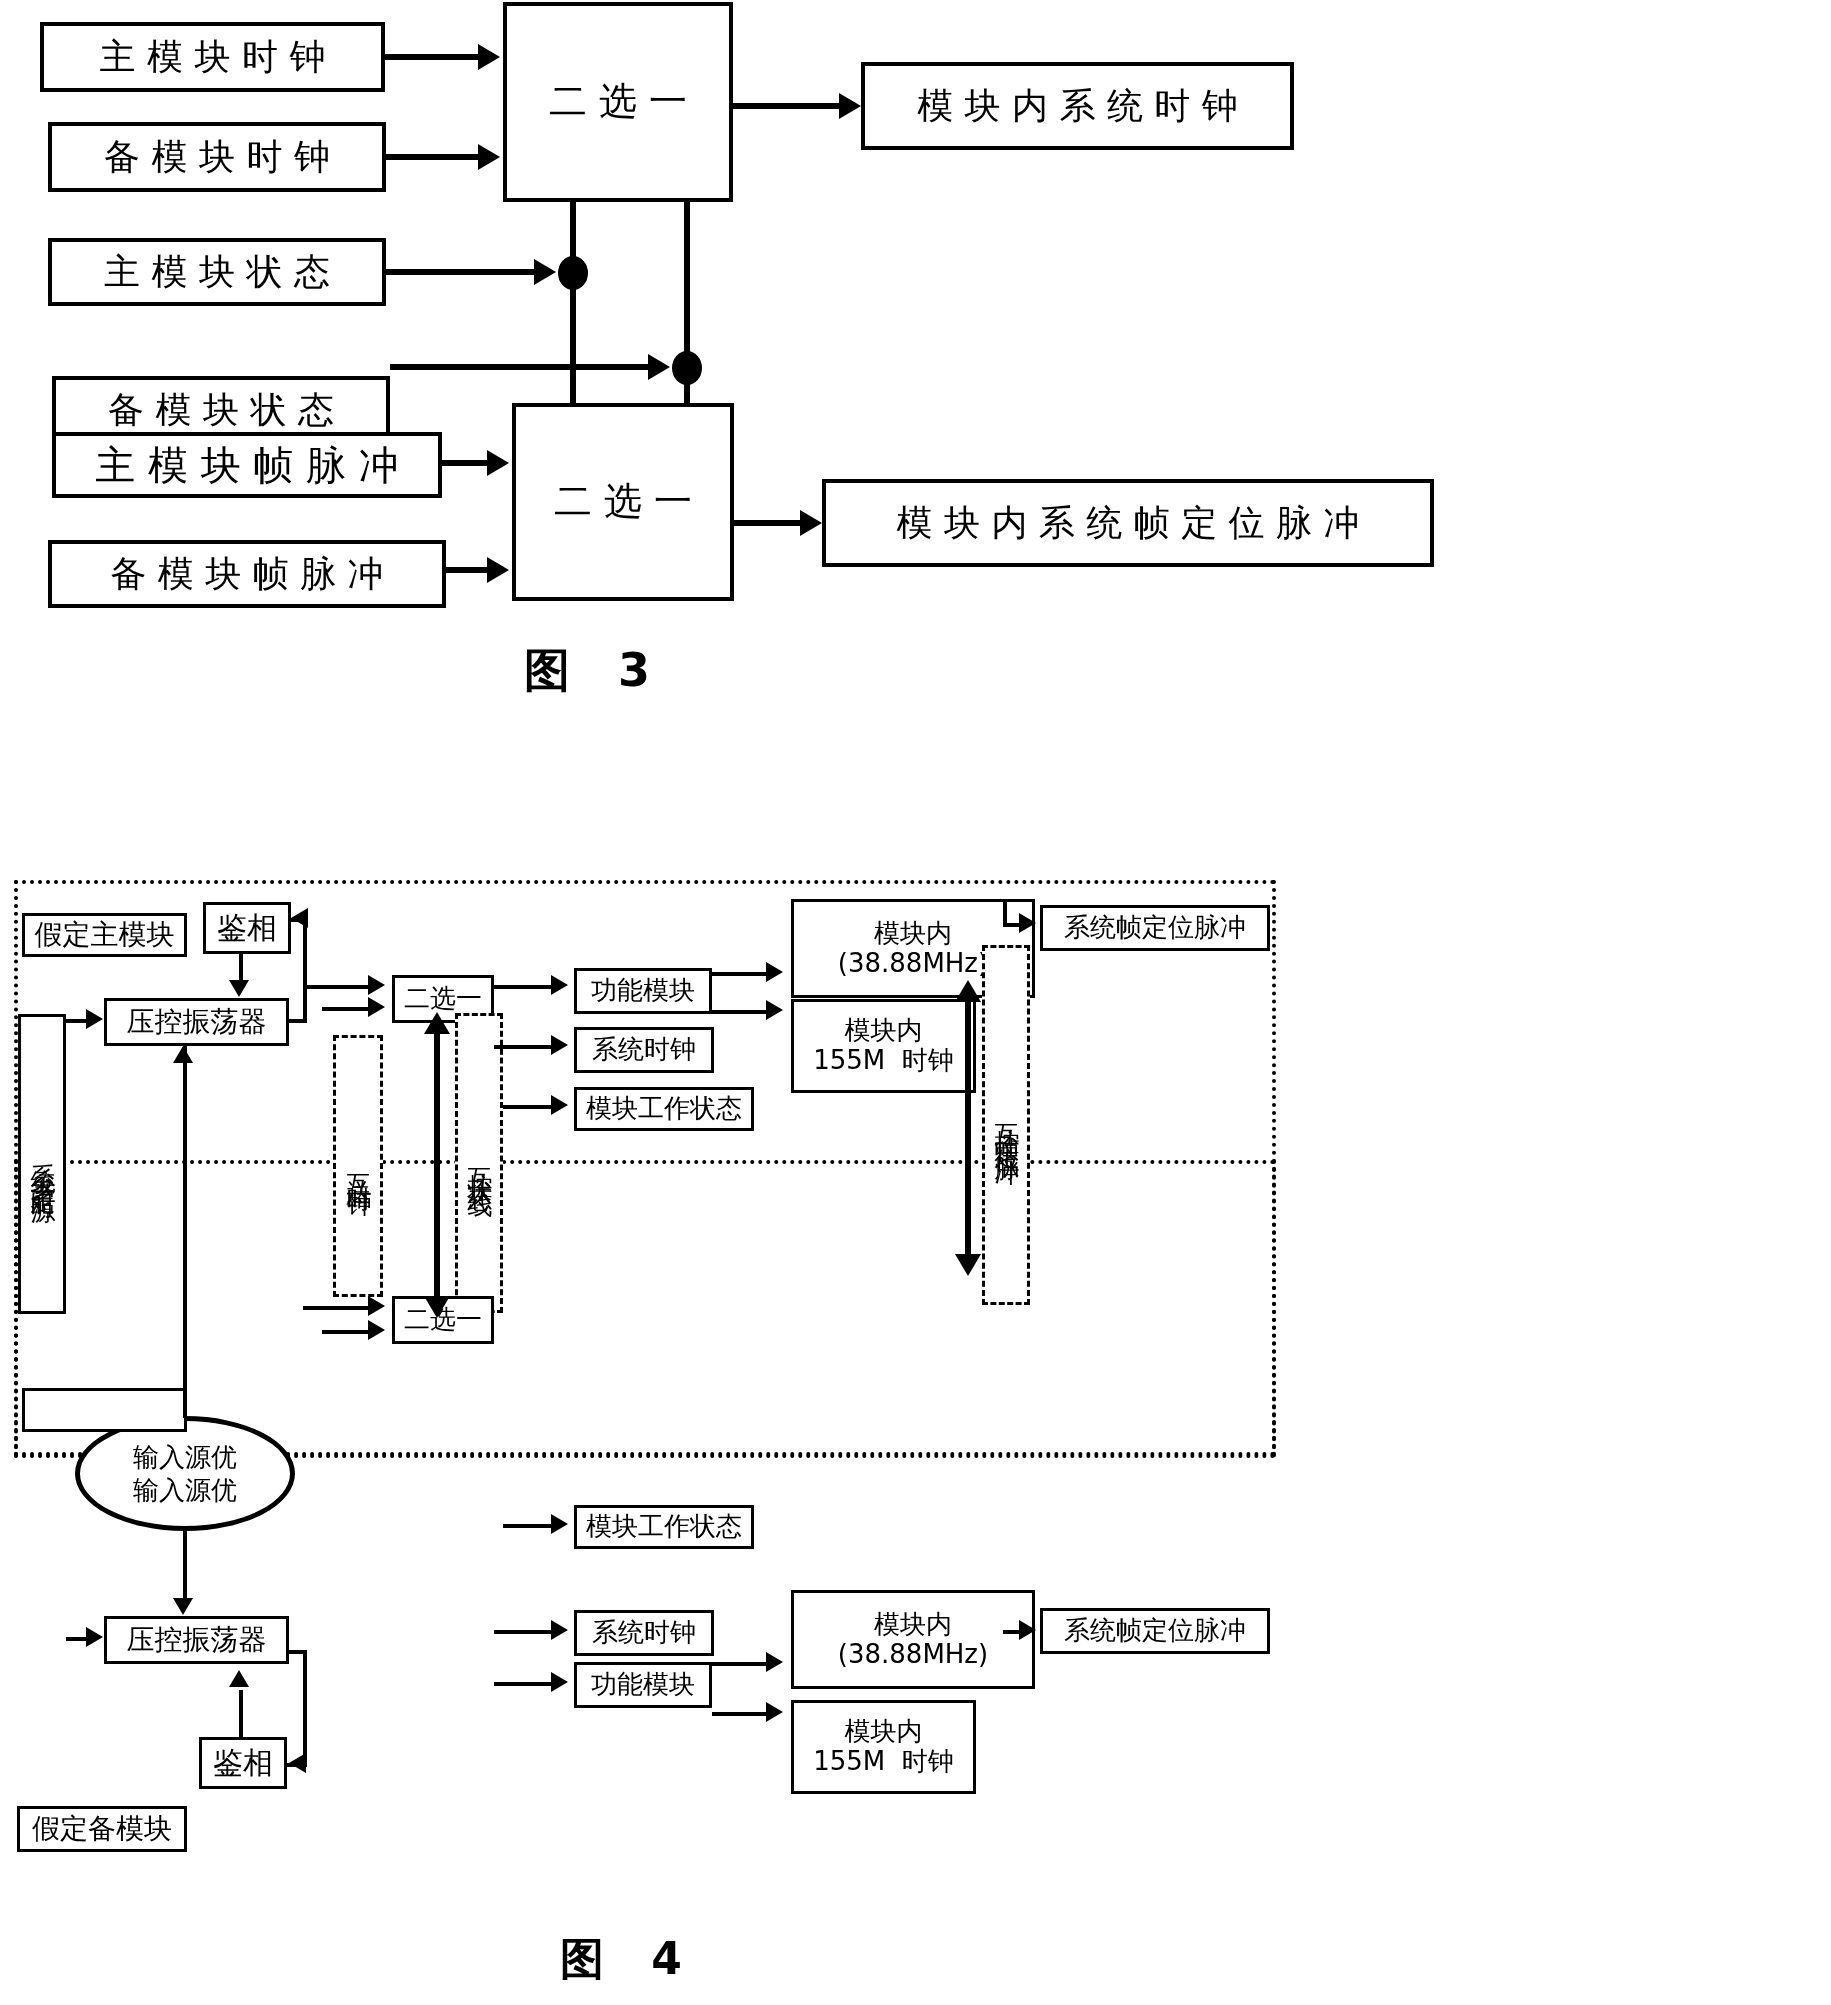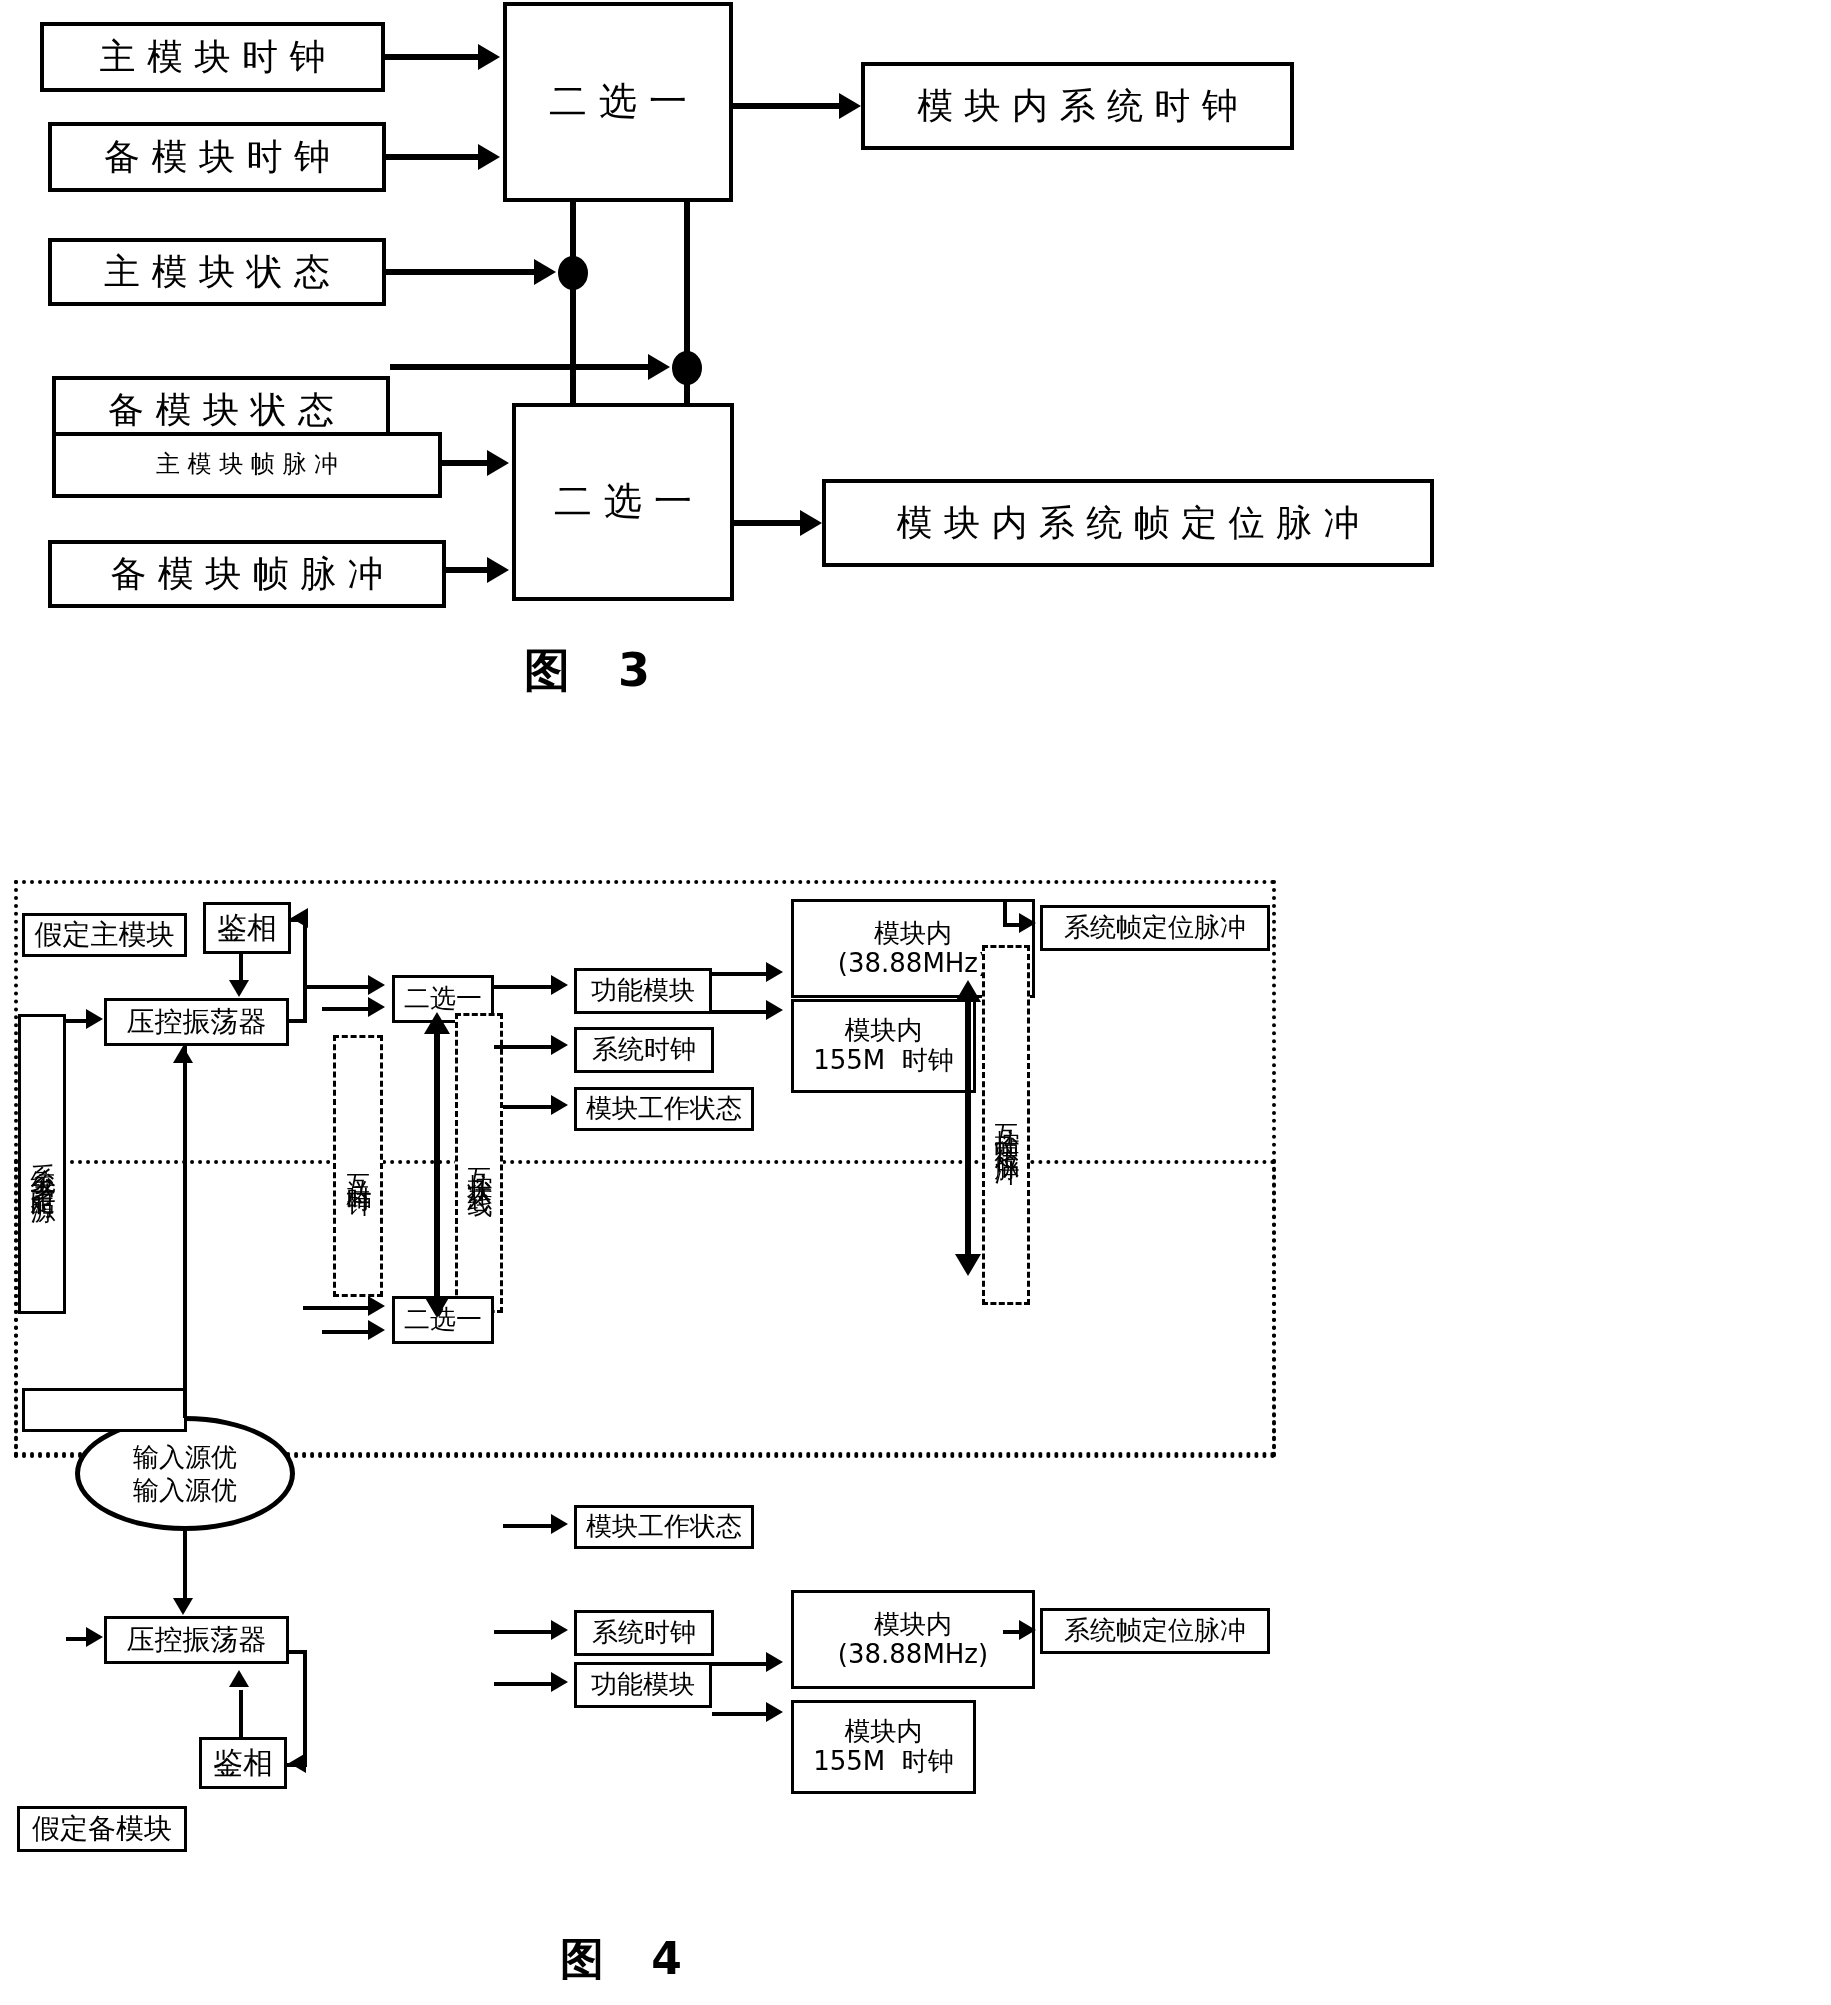--- a/index.html
+++ b/index.html
@@ -54,21 +54,21 @@
   </div>
   <div class="box" style="left:48px;top:122px;width:338px;height:70px;font-size:36px;">
     <span class="lbl">备 模 块 时 钟</span>
   </div>
   <div class="box" style="left:48px;top:238px;width:338px;height:68px;font-size:36px;">
     <span class="lbl">主 模 块 状 态</span>
   </div>
   <div class="box" style="left:52px;top:340px;width:338px;height:68px;font-size:36px;margin-top:36px;">
     <span class="lbl">备 模 块 状 态</span>
   </div>
-  <div class="box" style="left:52px;top:432px;width:390px;height:66px;font-size:24px;">
+  <div class="box" style="left:52px;top:432px;width:390px;height:66px;font-size:40px;">
     <span class="lbl">主 模 块 帧 脉 冲</span>
   </div>
   <div class="box" style="left:48px;top:540px;width:398px;height:68px;font-size:36px;align-items:center;">
     <span class="lbl">备 模 块 帧 脉 冲</span>
   </div>
 
   <div class="box" style="left:503px;top:2px;width:230px;height:200px;font-size:38px;">
     <span class="lbl">二 选 一</span>
   </div>
   <div class="box" style="left:512px;top:403px;width:222px;height:198px;font-size:38px;">

